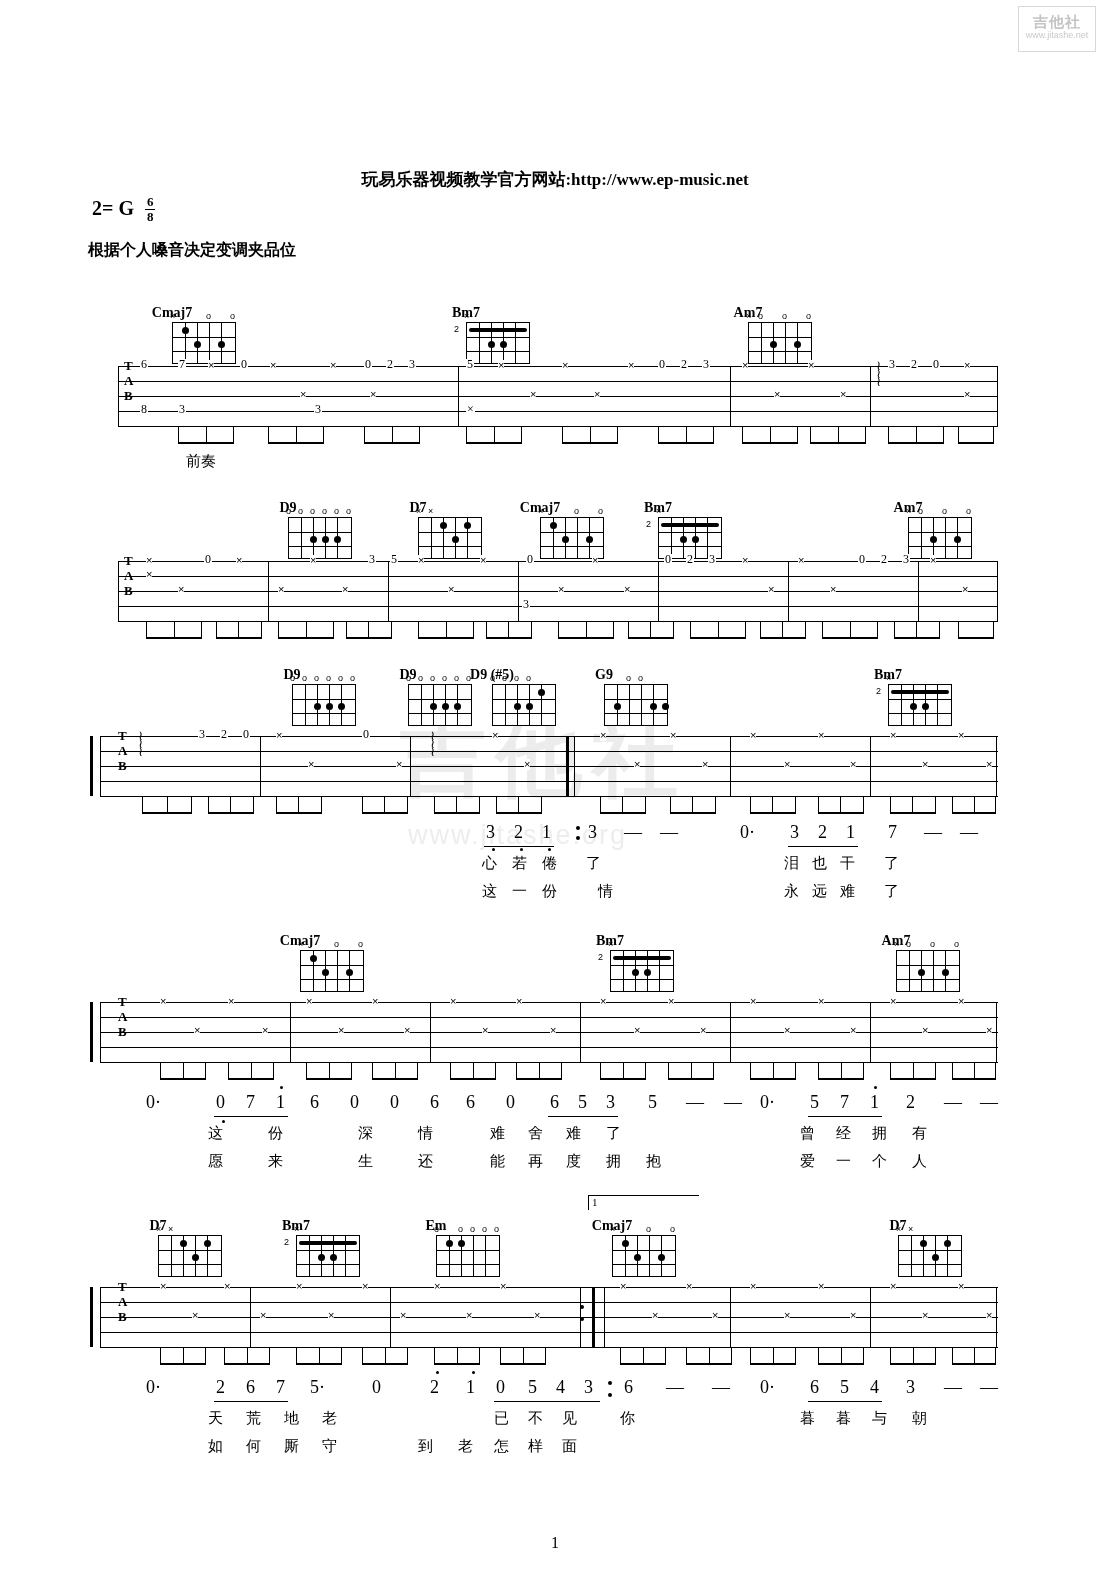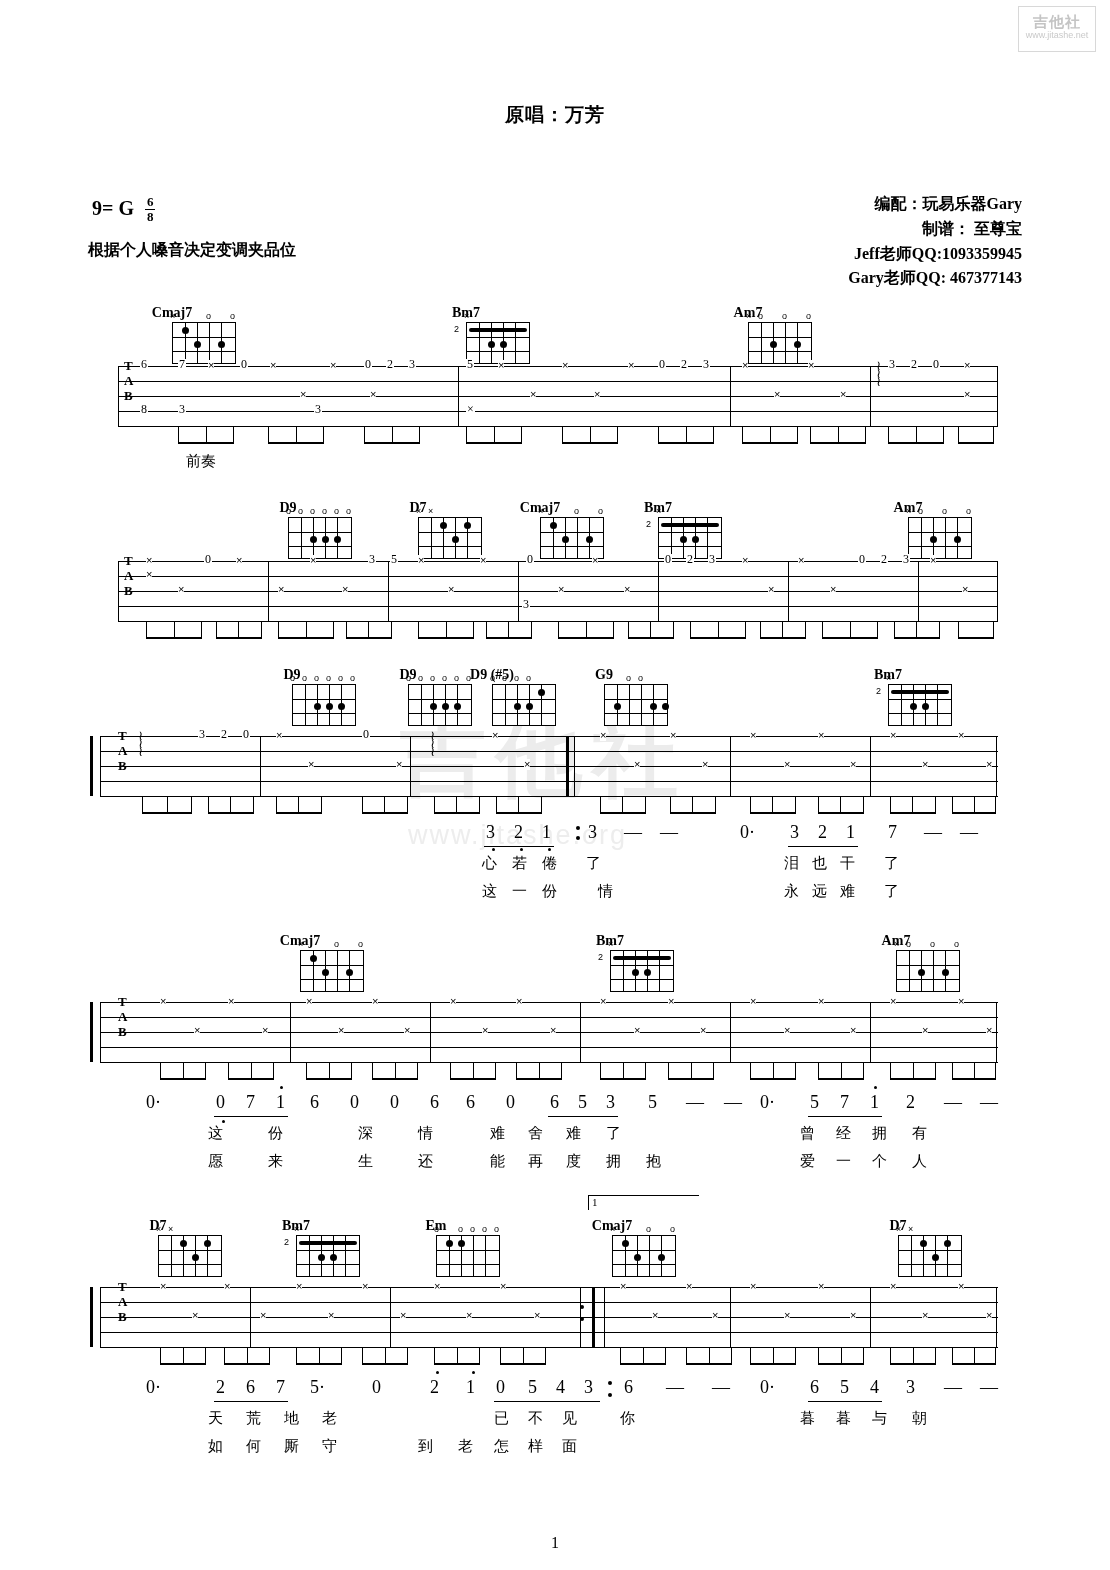--- a/index.html
+++ b/index.html
@@ -110,37 +110,31 @@
 
 <div class="sheet">
 
   <div class="wm-corner">
     <b>吉他社</b>
     <span>www.jitashe.net</span>
   </div>
   <div class="wm-big">吉他社</div>
   <div class="wm-url">www.jitashe.org</div>
 
-  <div class="subtitle">原唱：万芳</div>
+  <div class="site">玩易乐器视频教学官方网站:http://www.ep-music.net</div>
 
   <div class="keysig">
-    <span>9= G</span>
+    <span>2= G</span>
     <span class="frac">
       <span class="num">6</span>
       <span class="den">8</span>
     </span>
   </div>
   <div class="capo">根据个人嗓音决定变调夹品位</div>
 
-  <div class="credits">
-    <div>编配：玩易乐器Gary</div>
-    <div>制谱：   至尊宝</div>
-    <div>Jeff老师QQ:1093359945</div>
-    <div>Gary老师QQ:  467377143</div>
-  </div>
 
   <div class="pagenum">1</div>
 
   <div class="system" style="left:0;top:300px;width:1110px;height:170px;">
 
     <div class="chord" style="left:172px;top:22px;">
       <div class="cname">Cmaj7</div>
       <div class="grid" style="width:64px;height:42px;">
         <div class="v" style="left:12px;"></div>
           <div class="v" style="left:24px;"></div>

